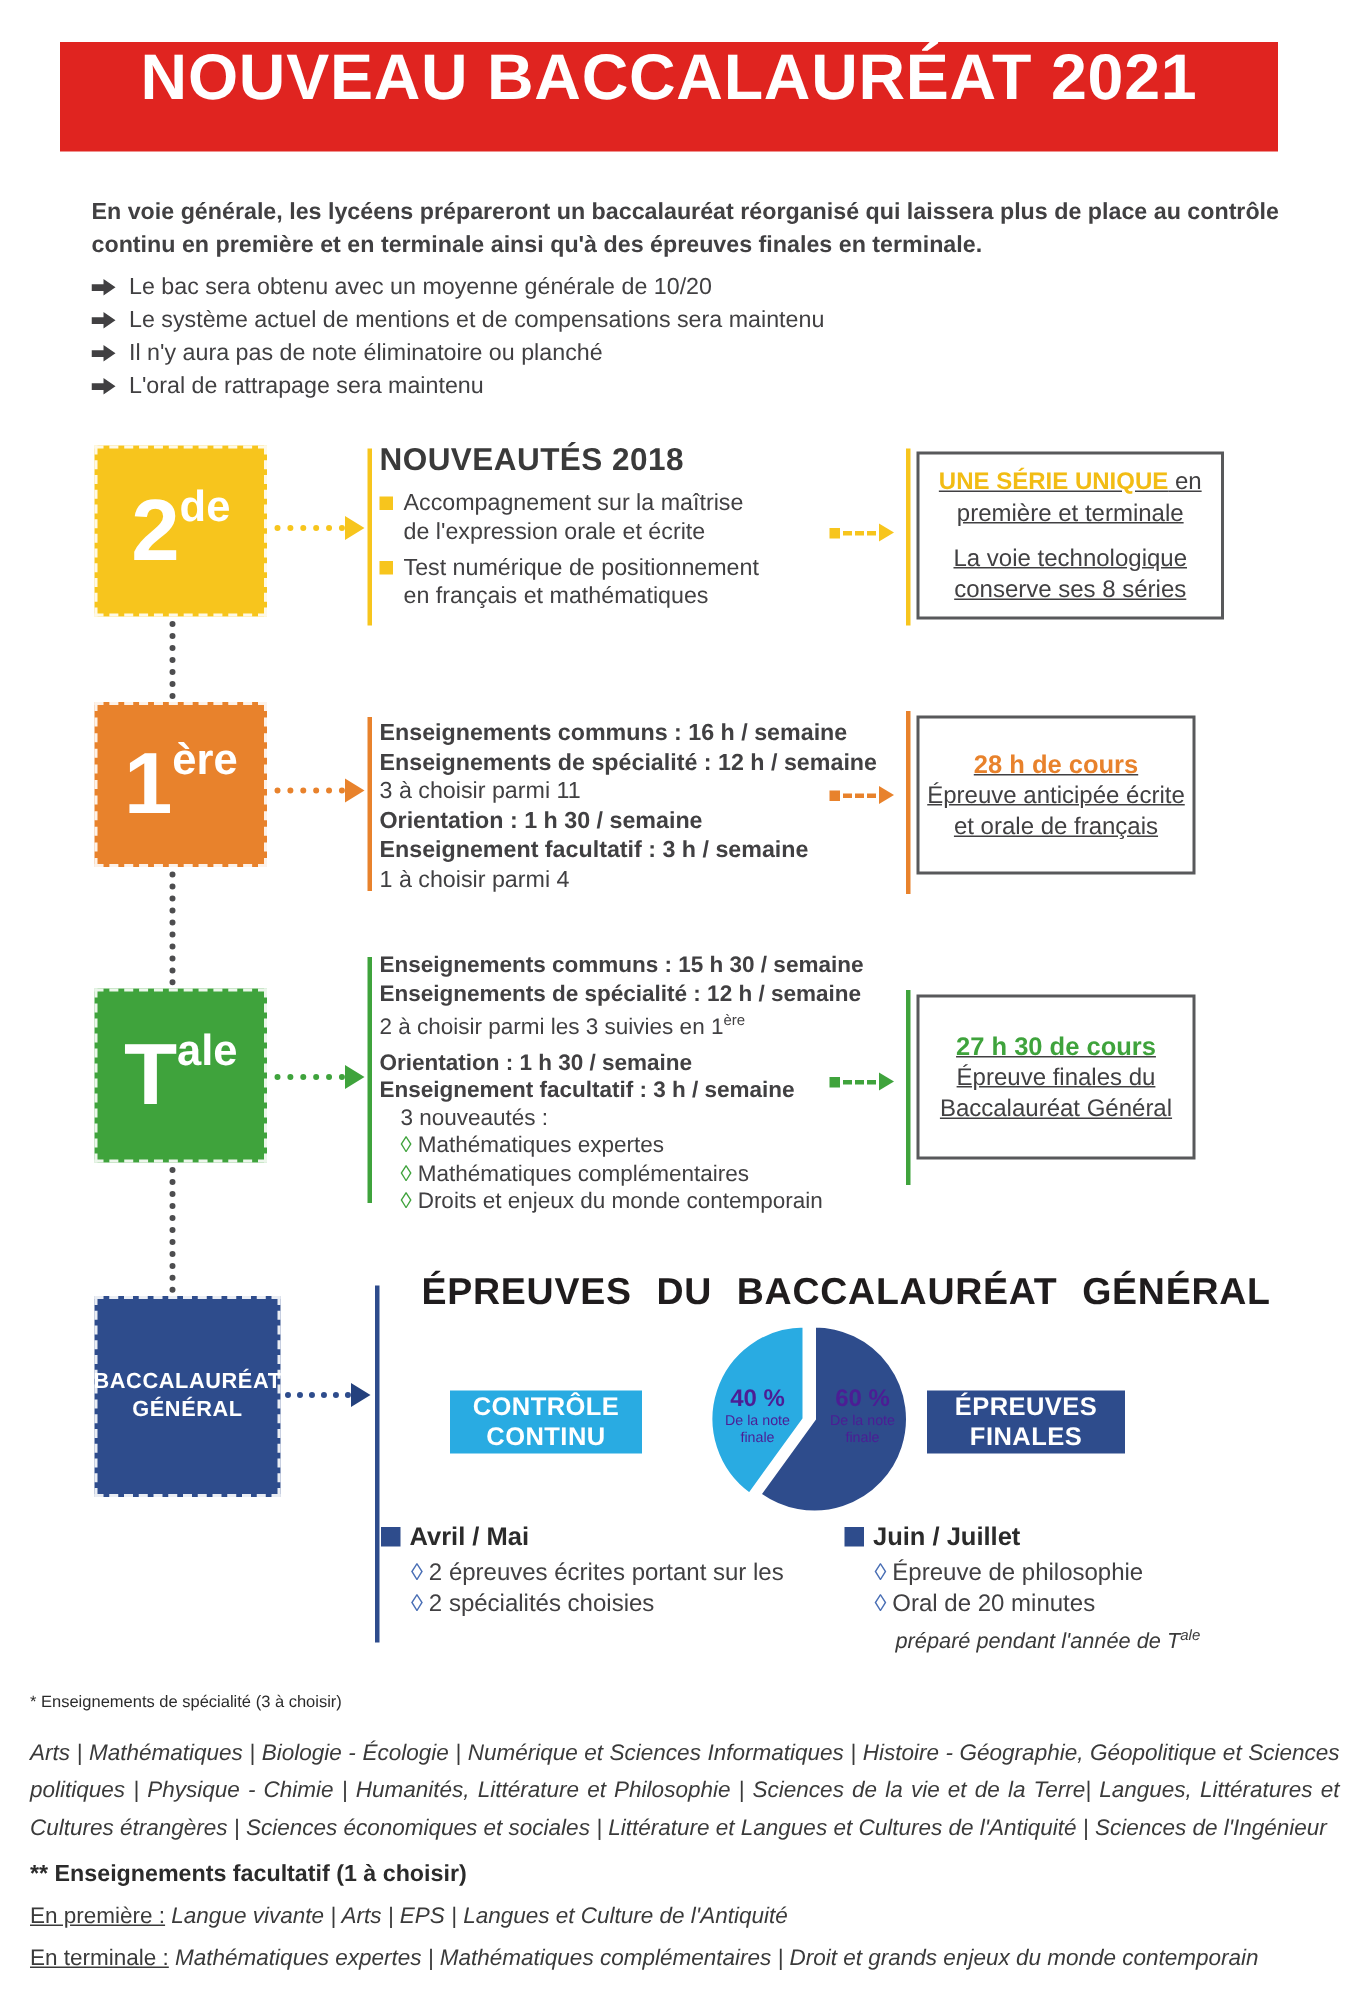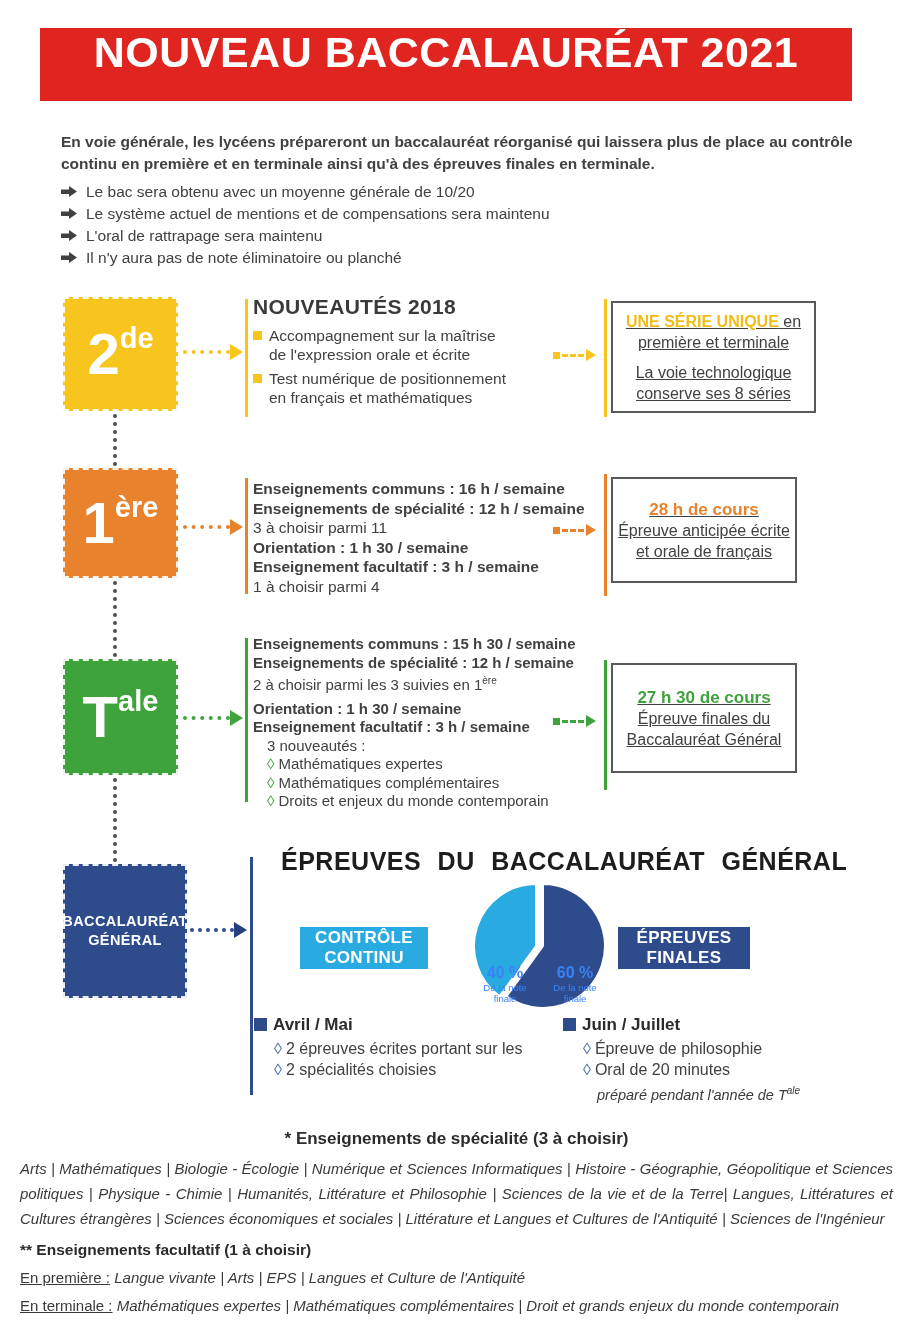--- a/index.html
+++ b/index.html
@@ -95,37 +95,37 @@
 
   
   #ep-title{position:absolute;left:281px;top:847px;font-size:25px;font-weight:bold;color:#1f1c1d;
             letter-spacing:.5px;word-spacing:9px;white-space:nowrap;}
   .badge{position:absolute;display:flex;flex-direction:column;align-items:center;justify-content:center;
          color:#fff;font-weight:bold;font-size:17px;line-height:20px;letter-spacing:.3px;}
   #badge-cc{left:300px;top:927px;width:128px;height:42px;background:#29ABE2;}
   #badge-ef{left:618px;top:927px;width:132px;height:42px;background:#2E4C8C;}
 
   #pie{position:absolute;left:470px;top:878px;width:140px;height:136px;}
-  .pie-lab{position:absolute;text-align:center;color:#3b82f6;margin-top:40px;}
+  .pie-lab{position:absolute;text-align:center;color:#4c1d95;}
   .pie-lab .pct{font-size:16px;font-weight:bold;line-height:18px;}
   .pie-lab .sub{font-size:9.5px;line-height:11px;}
   #pl-40{left:4px;top:46px;width:62px;}
   #pl-60{left:74px;top:46px;width:62px;}
 
   .month-col{position:absolute;font-size:16px;line-height:21px;color:#414042;}
   #col-avril{left:254px;top:1014px;width:300px;}
   #col-juin{left:563px;top:1014px;width:320px;}
   .month-head{display:flex;align-items:center;font-size:17px;font-weight:bold;color:#2b2b2b;margin-bottom:3px;}
   .month-head .msq{width:13px;height:13px;background:#2E4C8C;margin-right:6px;}
   .month-col .it{padding-left:20px;}
   .month-col .note{padding-left:34px;font-style:italic;font-size:14.5px;color:#3a3a3a;}
 
   
   .foot{position:absolute;left:20px;width:873px;color:#2b2b2b;}
-  #fn-spec-h{top:1129px;font-size:17px;font-weight:bold;text-align:center;}
+  #fn-spec-h{top:1129px;font-size:11px;font-weight:normal;}
   #fn-spec-l{top:1156px;font-size:15px;line-height:25px;font-style:italic;text-align:justify;color:#3a3a3a;}
   #fn-fac-h{top:1241px;font-size:15.5px;font-weight:bold;}
   #fn-prem{top:1269px;font-size:15px;color:#3a3a3a;}
   #fn-term{top:1297px;font-size:15px;color:#3a3a3a;}
   .ul{text-decoration:underline;}
   .it-list{font-style:italic;}
 </style>
 </head>
 <body>
 
@@ -147,27 +147,27 @@
     <div class="kp">
       <svg class="arr" width="17" height="13" viewBox="0 0 17 13">
           <path d="M0 4.5h8V1l8 5.5-8 5.5V9H0z" fill="#414042"></path>
         </svg>
       <span>Le système actuel de mentions et de compensations sera maintenu</span>
     </div>
     <div class="kp">
       <svg class="arr" width="17" height="13" viewBox="0 0 17 13">
           <path d="M0 4.5h8V1l8 5.5-8 5.5V9H0z" fill="#414042"></path>
         </svg>
-      <span>L'oral de rattrapage sera maintenu</span>
+      <span>Il n'y aura pas de note éliminatoire ou planché</span>
     </div>
     <div class="kp">
       <svg class="arr" width="17" height="13" viewBox="0 0 17 13">
           <path d="M0 4.5h8V1l8 5.5-8 5.5V9H0z" fill="#414042"></path>
         </svg>
-      <span>Il n'y aura pas de note éliminatoire ou planché</span>
+      <span>L'oral de rattrapage sera maintenu</span>
     </div>
   </div>
 
   <div class="vconn" id="vc1"></div>
   <div class="vconn" id="vc2"></div>
   <div class="vconn" id="vc3"></div>
 
   <div class="stamp" id="blk-2de">
     <span class="big">2</span>
       <span class="sup">de</span>

